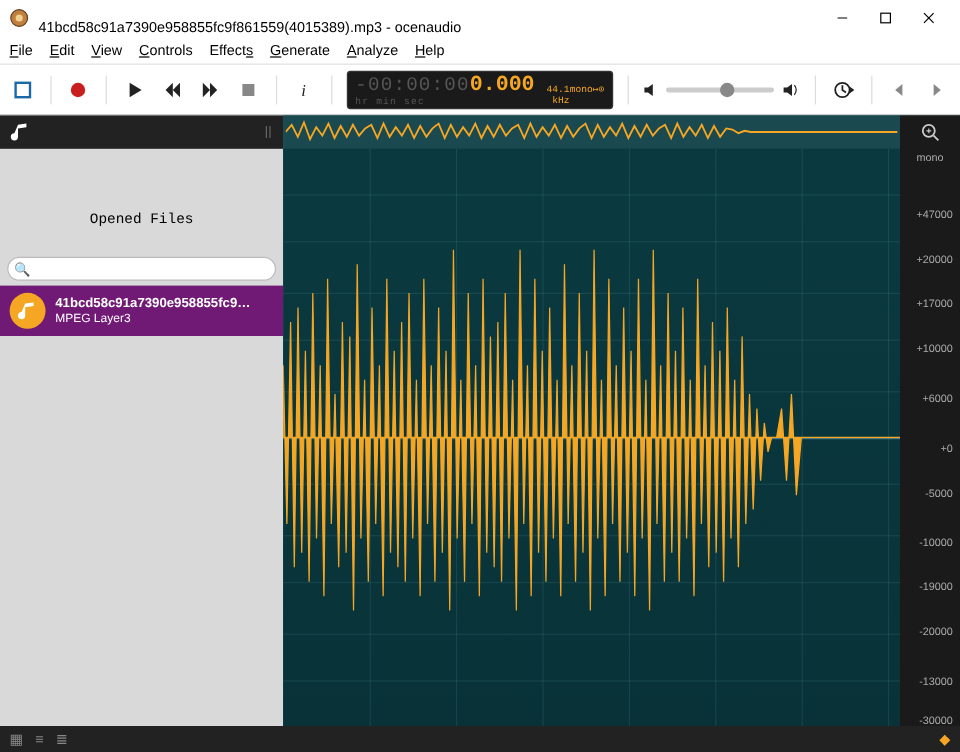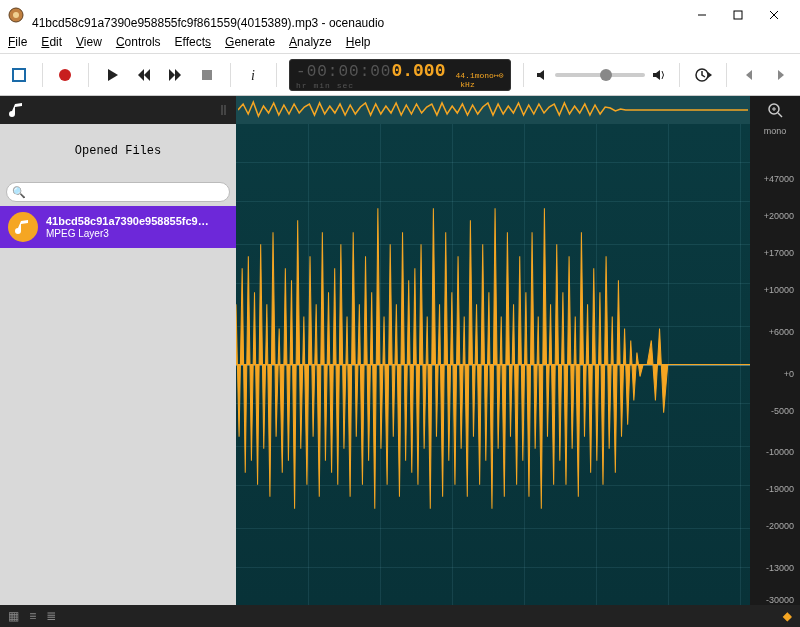--- a/index.html
+++ b/index.html
@@ -19,26 +19,26 @@
 .time-neg { color: #555; font-size: 16px; letter-spacing: 1px; }
 .time-main { color: #f5a623; font-size: 18px; font-weight: bold; }
 .time-sub { color: #555; font-size: 8px; letter-spacing: 1px; }
 .time-meta { display: flex; flex-direction: row; font-size: 8px; color: #f5a623; line-height: 1.1; text-align: right; margin-left: 4px; }
 .vol { display: flex; align-items: center; gap: 6px; }
 .vol-track { width: 90px; height: 4px; background: #ccc; border-radius: 2px; position: relative; }
 .vol-thumb { position: absolute; top: -4px; width: 12px; height: 12px; background: #888; border-radius: 50%; left: 50%; }
 .main { flex: 1; display: flex; overflow: hidden; }
 .sidebar { width: 236px; background: #d9d9d9; display: flex; flex-direction: column; }
 .side-head { background: #222; height: 28px; display: flex; align-items: center; padding: 0 8px; justify-content: space-between; }
-.side-title { background: #d9d9d9; text-align: center; padding: 20px 0; font-family: "Courier New", monospace; font-size: 12px; }
+.side-title { background: #d9d9d9; text-align: center; padding: 20px 0; font-family: "Courier New", monospace; font-size: 12px; margin-top: 32px; }
 .search-wrap { padding: 4px 6px; }
 .search { width: 100%; height: 20px; border-radius: 10px; border: 1px solid #bbb; background: #fff; padding: 0 20px 0 22px; font-size: 11px; }
 .search-wrap { position: relative; }
 .search-icon { position: absolute; left: 12px; top: 8px; color: #aaa; font-size: 11px; }
-.file-item { background: #6d28d9; color: #fff; padding: 6px 8px; display: flex; gap: 8px; align-items: center; cursor: pointer; }
+.file-item { background: #701a75; color: #fff; padding: 6px 8px; display: flex; gap: 8px; align-items: center; cursor: pointer; }
 .file-icon { width: 30px; height: 30px; background: #f5a623; border-radius: 50%; display: flex; align-items: center; justify-content: center; color: #fff; }
 .file-info { flex: 1; overflow: hidden; }
 .file-name { font-size: 11px; font-weight: bold; white-space: nowrap; overflow: hidden; text-overflow: ellipsis; }
 .file-meta { font-size: 10px; line-height: 1.3; }
 .waveform-area { flex: 1; display: flex; background: #0d3a3f; position: relative; }
 .wave-main { flex: 1; position: relative; display: flex; flex-direction: column; }
 .overview { height: 28px; background: #1a4a50; display: flex; align-items: center; position: relative; padding: 0 2px; }
 .ruler-wrap { flex: 1; display: flex; flex-direction: column; position: relative; }
 .time-ruler { height: 18px; background: #0a2e33; border-top: 1px solid #0a5560; position: relative; }
 .time-ruler .tick { position: absolute; bottom: 0; font-size: 9px; color: #8dbfc4; transform: translateX(-50%); }

